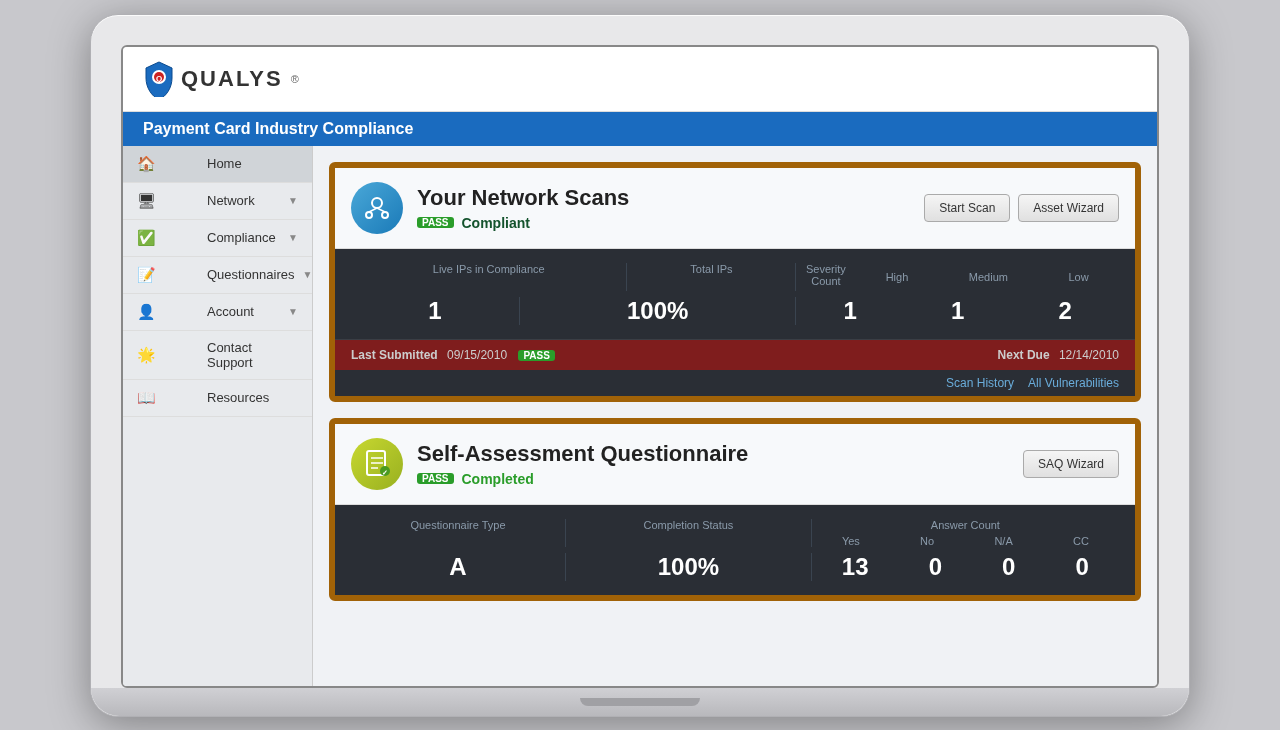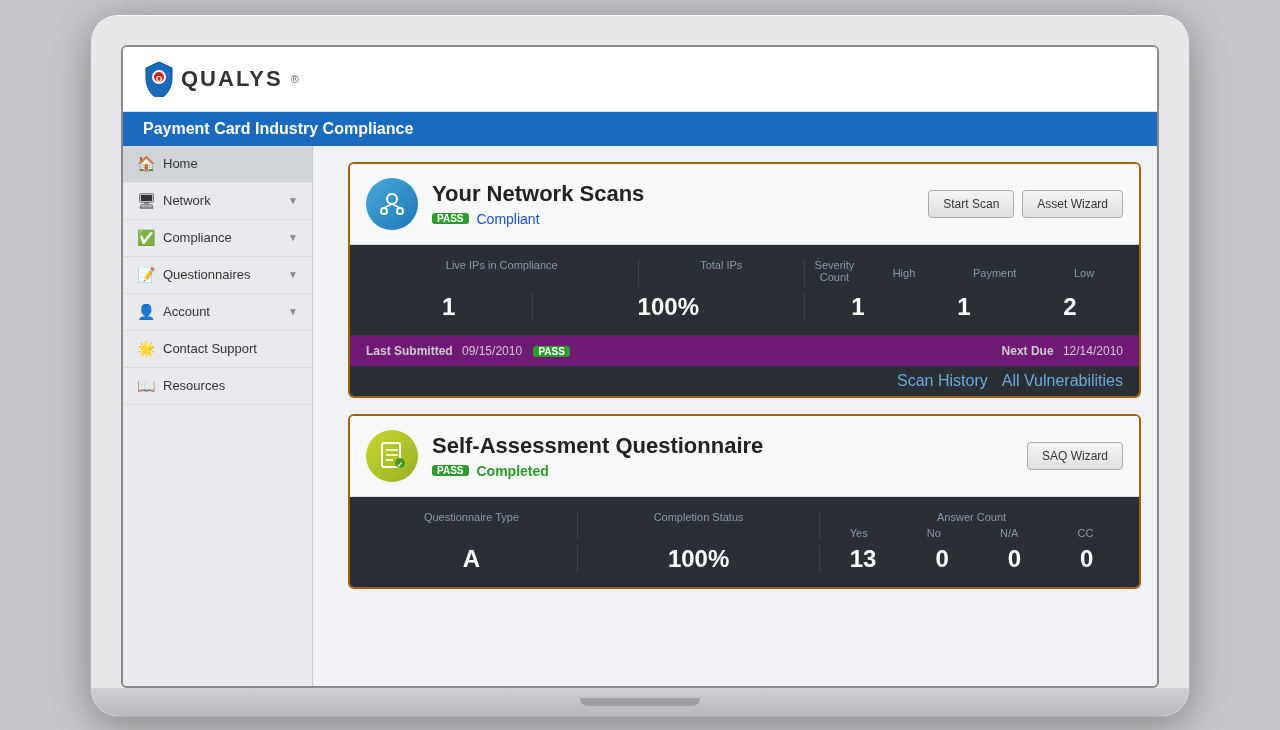--- a/index.html
+++ b/index.html
@@ -114,44 +114,44 @@
 
     .sidebar-icon {
       font-size: 15px;
       width: 18px;
       text-align: center;
       flex-shrink: 0;
     }
 
     .sidebar-item-label {
       flex: 1;
+      margin-left: 44px;
     }
 
     .sidebar-arrow {
       color: #888;
       font-size: 10px;
     }
 
     
     .content {
       flex: 1;
       padding: 16px;
       display: flex;
       flex-direction: column;
       gap: 16px;
       overflow-y: auto;
     }
 
     
     .card {
       background: #fff;
-      border: 2px solid #a16207;
+      border: 6px solid #a16207;
       border-radius: 6px;
       overflow: hidden;
-      margin-left: 19px;
     }
 
     .card-header {
       padding: 14px 16px;
       display: flex;
       align-items: center;
       gap: 14px;
       background: #f7f9fb;
       border-bottom: 1px solid #ddd;
     }
@@ -197,22 +197,22 @@
     .pass-badge {
       background: #2a9d2a;
       color: #fff;
       font-size: 10px;
       font-weight: bold;
       padding: 0 5px;
       border-radius: 3px;
     }
 
     .status-text-compliant {
-      color: #1d4ed8;
-      font-weight: normal;
+      color: #14532d;
+      font-weight: bold;
       font-size: 14px;
     }
 
     .status-text-completed {
       color: #2a9d2a;
       font-weight: bold;
       font-size: 14px;
     }
 
     .card-buttons {
@@ -275,21 +275,21 @@
       font-weight: bold;
       color: #fff;
     }
 
     .data-value.col-total { width: 22%; }
     .data-value.col-live { width: 36%; }
     .data-value.col-severity-values { width: 42%; display: flex; justify-content: space-around; }
 
     
     .info-bar {
-      background: #701a75;
+      background: #7f1d1d;
       padding: 8px 16px;
       display: flex;
       justify-content: space-between;
       align-items: center;
       border-top: 1px solid #3a3e45;
     }
 
     .info-bar-left {
       font-size: 12px;
       color: #ccc;
@@ -303,21 +303,21 @@
     .info-links {
       display: flex;
       gap: 14px;
       justify-content: flex-end;
       padding: 6px 16px;
       background: #2a2e35;
     }
 
     .info-link {
       color: #6aacda;
-      font-size: 16px;
+      font-size: 12px;
       cursor: pointer;
       text-decoration: none;
       text-align: center;
     }
 
     
     .q-col-type { width: 28%; }
     .q-col-status { width: 32%; }
     .q-col-answer { width: 40%; display: flex; flex-direction: column; align-items: center; }
 
@@ -431,21 +431,21 @@
               <div class="data-col col-live col-divider">
                 <span>Live IPs in Compliance</span>
               </div>
               <div class="data-col col-total col-divider">
                 <span>Total IPs</span>
               </div>
               <div class="data-col col-severity">
                 <div class="severity-header-label">Severity Count</div>
                 <div class="severity-sub-headers">
                   <span>High</span>
-                  <span>Payment</span>
+                  <span>Medium</span>
                   <span>Low</span>
                 </div>
               </div>
             </div>
 
             <div class="data-values">
               <div class="data-value col-total col-divider">1</div>
               <div class="data-value col-live col-divider">100%</div>
               <div class="data-value col-severity-values">
                 <span>1</span>

